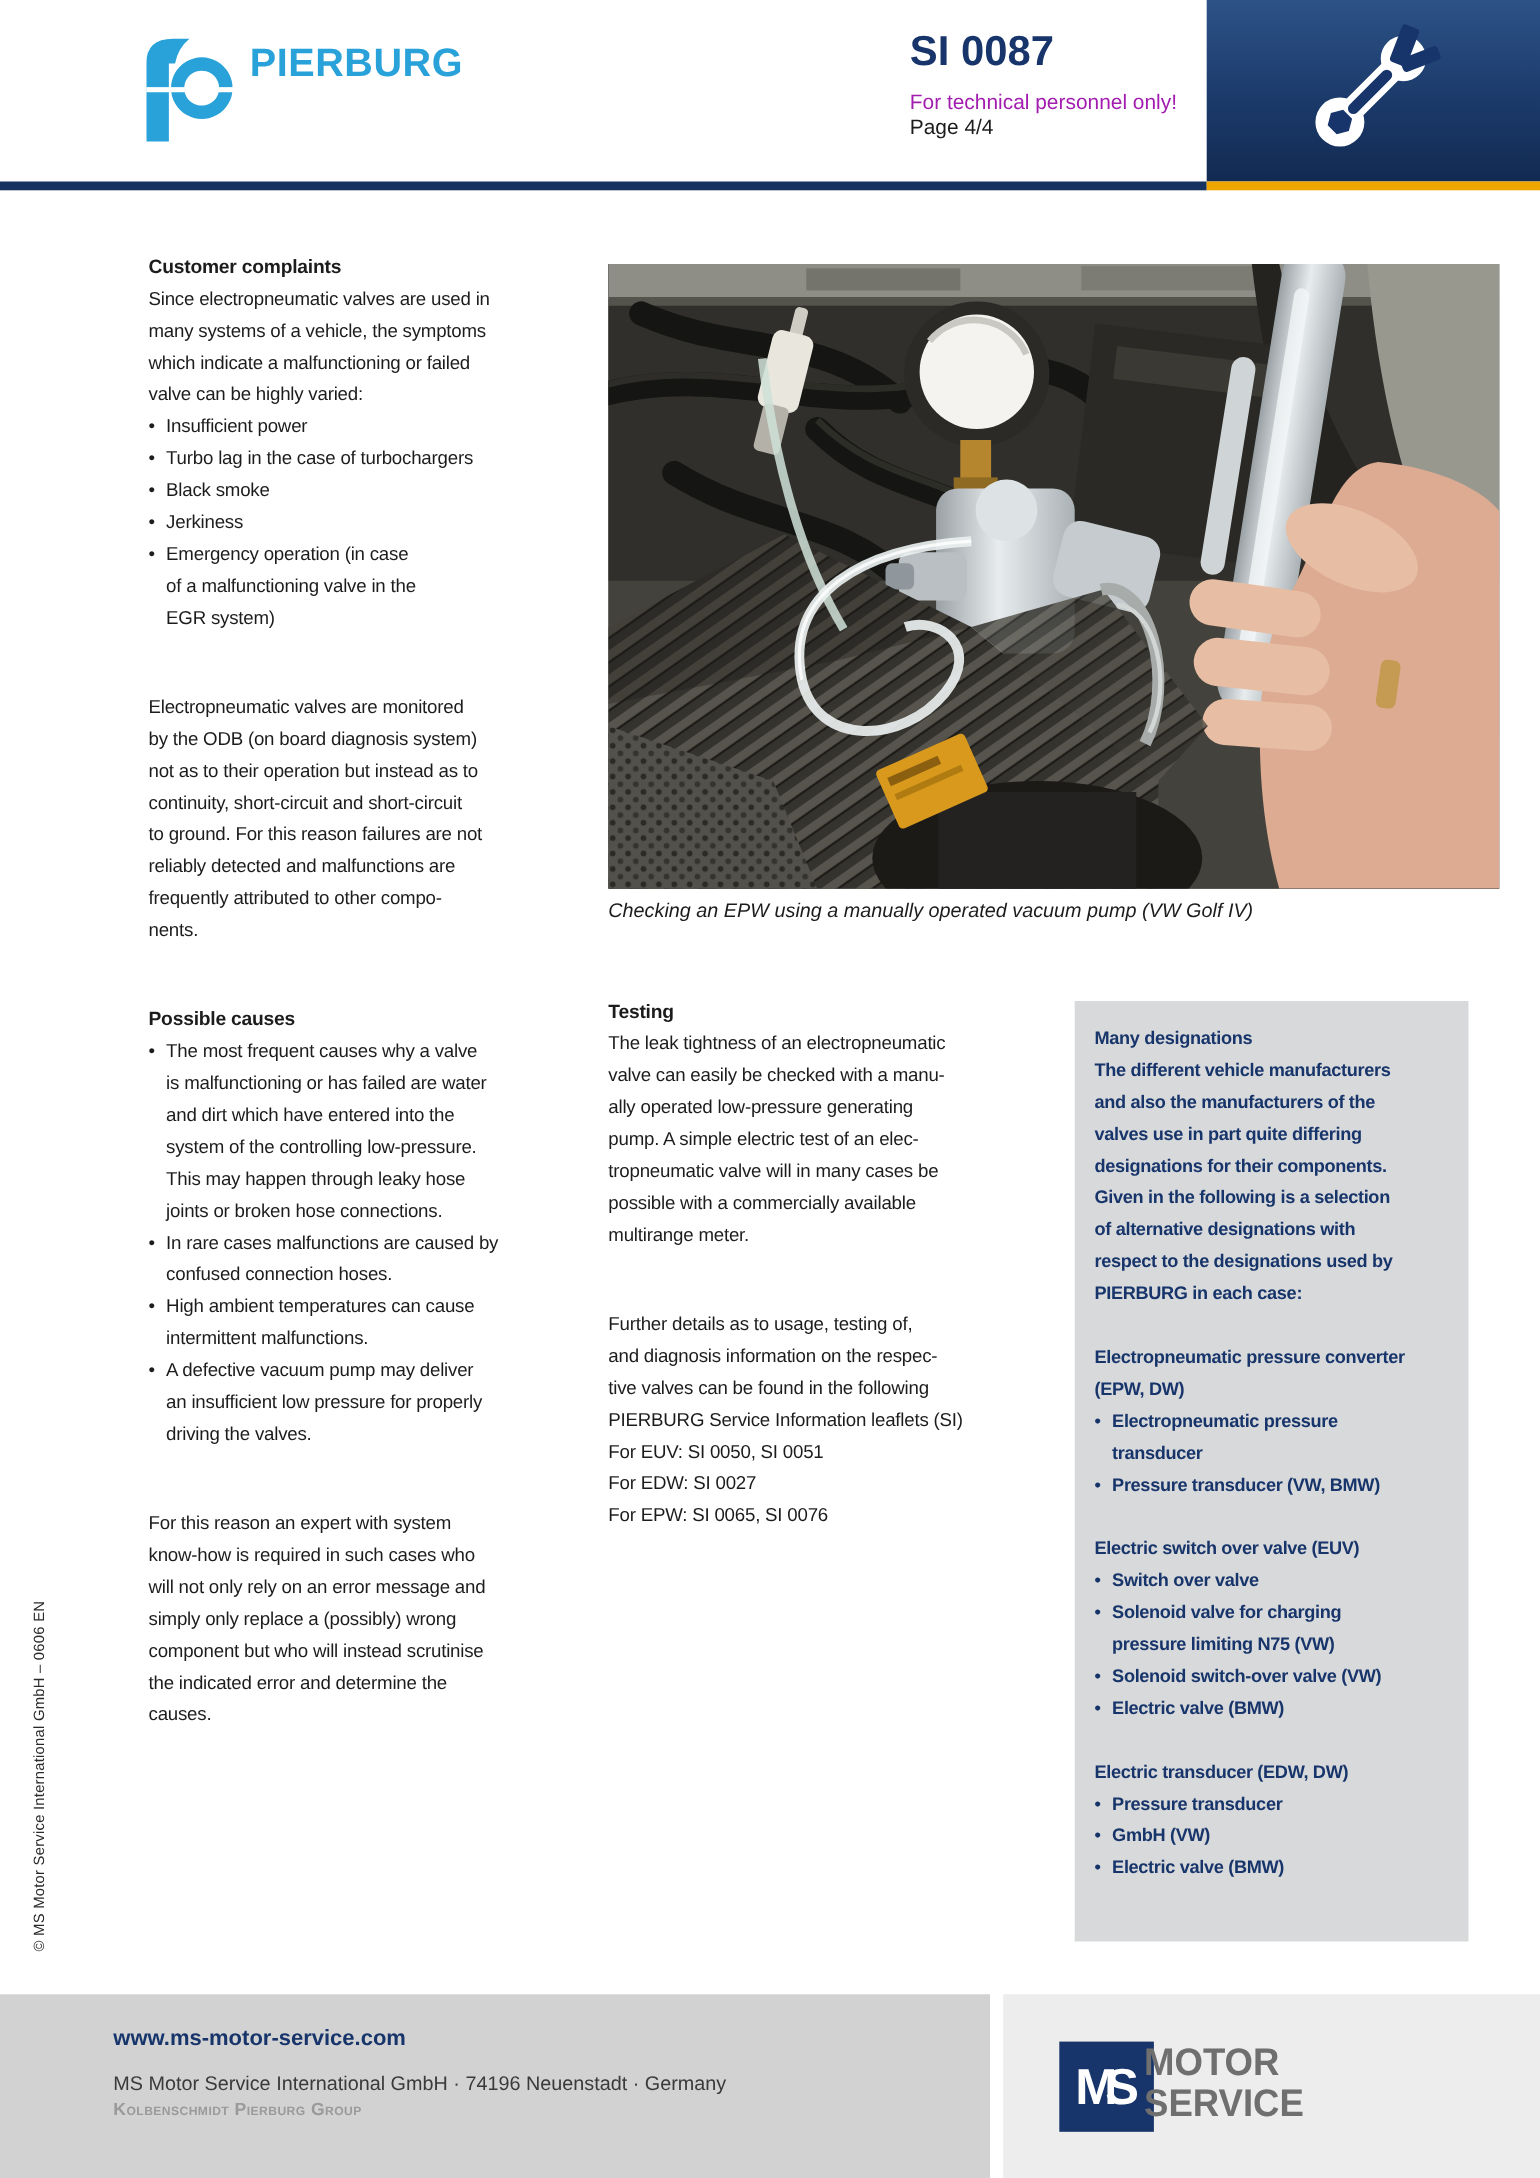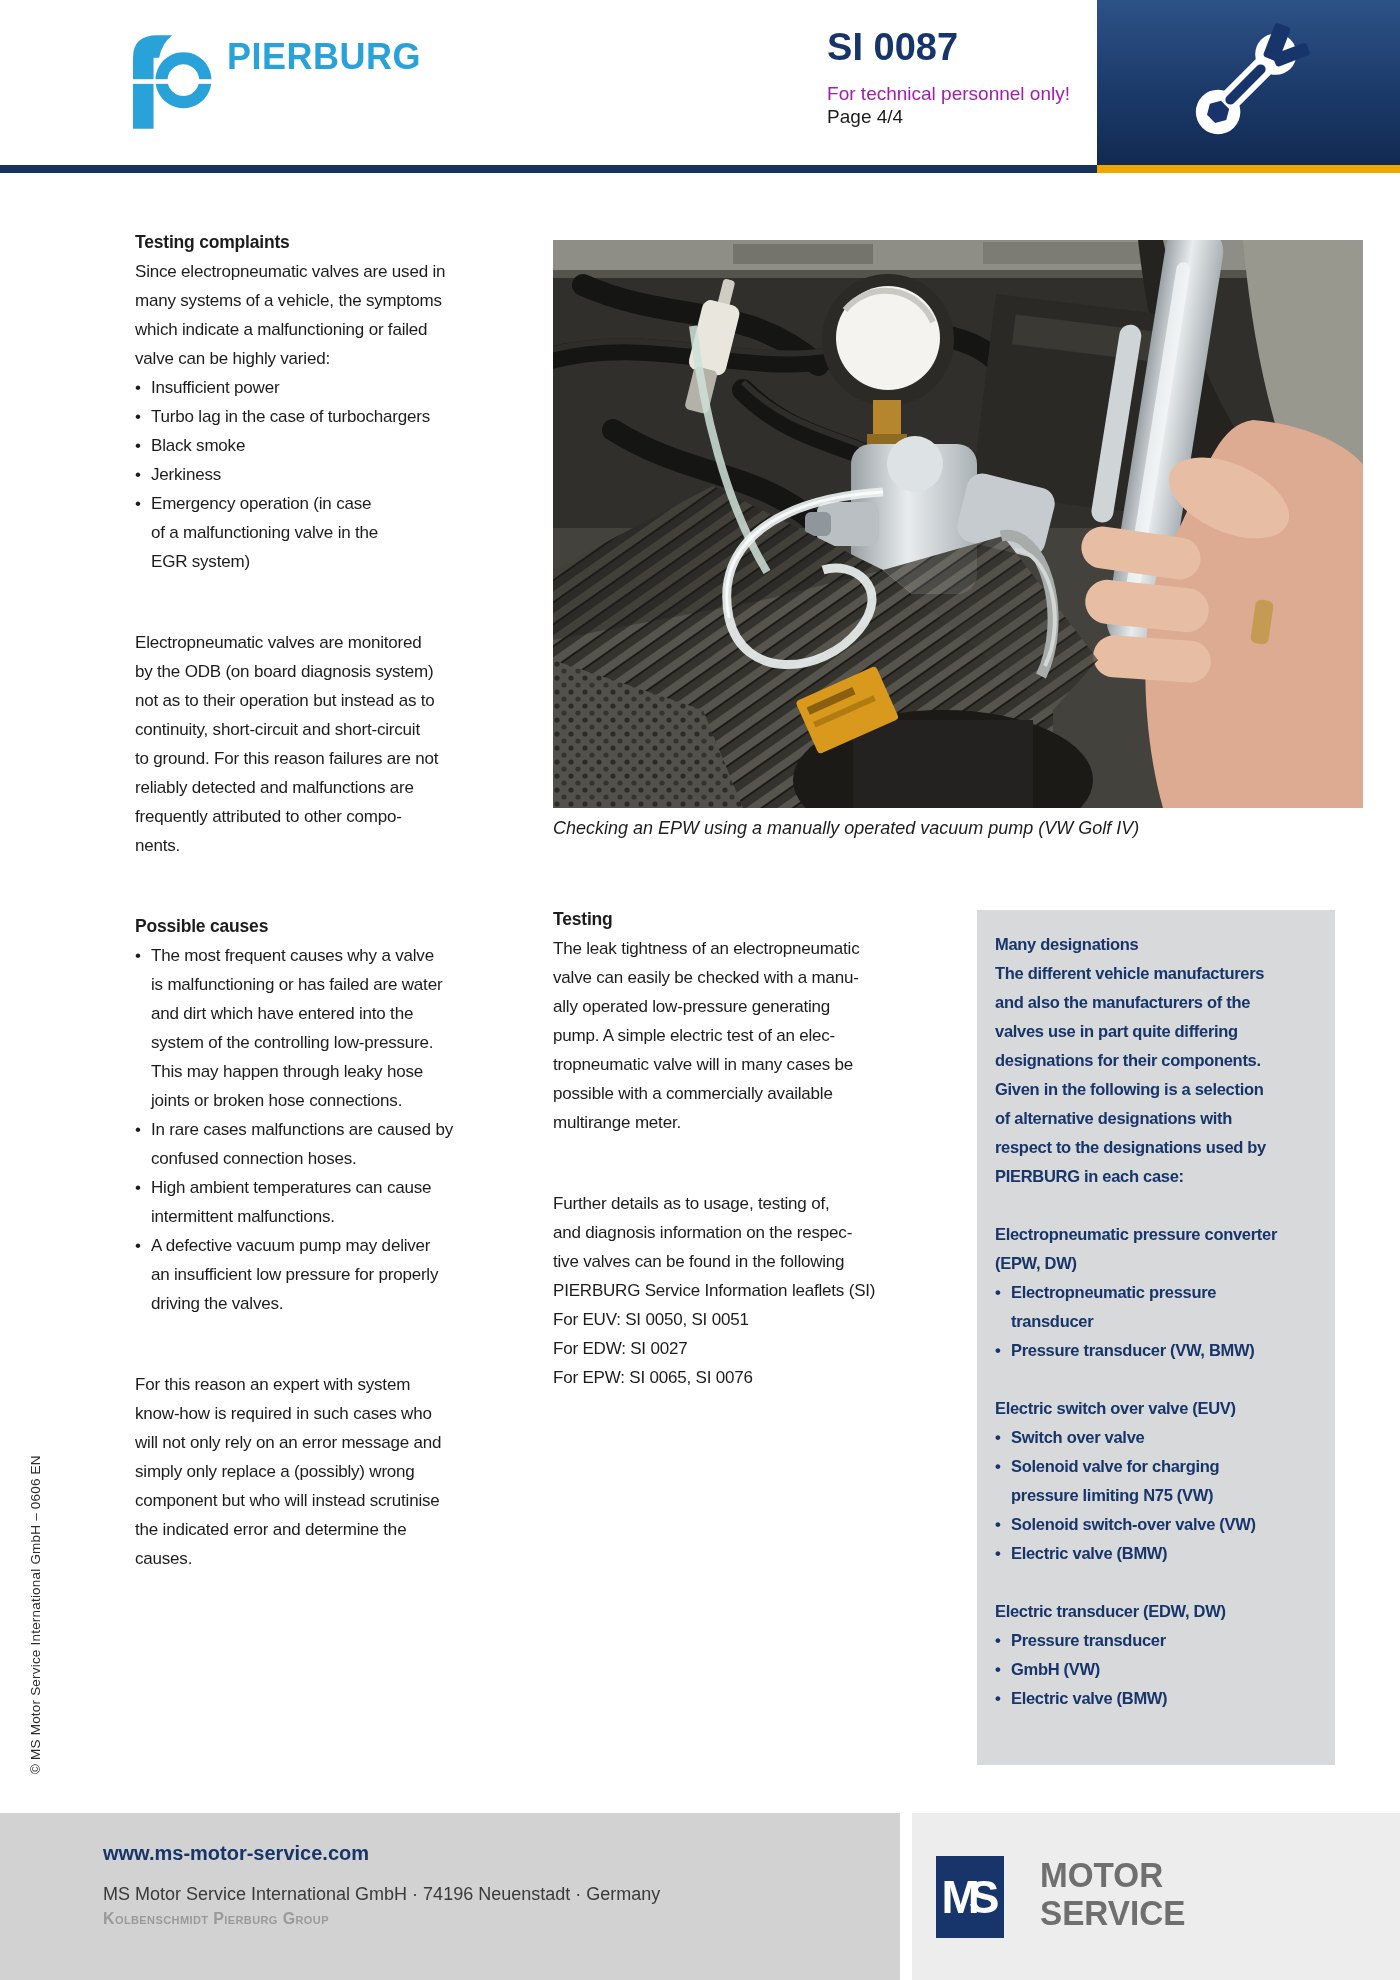--- a/index.html
+++ b/index.html
@@ -49,21 +49,21 @@
   .copyright{position:absolute;left:28px;top:1774px;transform:rotate(-90deg);transform-origin:0 0;
              font-size:13.5px;color:#2a2a2a;white-space:nowrap;letter-spacing:0.2px;}
 
   
   .footer-left{position:absolute;left:0;top:1813px;width:900px;height:167px;background:#d2d2d2;}
   .footer-right{position:absolute;left:912px;top:1813px;width:488px;height:167px;background:#ededed;}
   .website{position:absolute;left:103px;top:1842px;font-size:20px;font-weight:bold;color:#17356b;}
   .address{position:absolute;left:103px;top:1884px;font-size:18px;color:#3a3a3a;}
   .group-line{position:absolute;left:103px;top:1910px;font-size:16px;color:#9a9a9a;
               font-variant:small-caps;font-weight:bold;letter-spacing:0.4px;}
-  .ms-square{position:absolute;left:936px;top:1856px;width:68px;height:82px;background:#17356b;
+  .ms-square{position:absolute;left:963px;top:1856px;width:86px;height:82px;background:#17356b;
              color:#ffffff;display:flex;align-items:center;justify-content:center;
              font-weight:bold;font-size:46px;letter-spacing:-11px;padding-right:10px;box-sizing:border-box;}
   .ms-words{position:absolute;left:1040px;top:1856px;font-size:35px;line-height:38px;font-weight:bold;
             color:#6f6f6f;transform:scaleX(0.95);transform-origin:left top;letter-spacing:0px;}
 </style>
 </head>
 <body>
 
 <div class="page">
 
@@ -98,21 +98,21 @@
             <rect x="118" y="80" width="44" height="16" rx="4" transform="rotate(24 126 88)"></rect>
           </g>
         </g>
       </svg>
     </span>
   </div>
   <div class="rule-navy"></div>
   <div class="rule-orange"></div>
 
   <div class="col col-left">
-    <h3>Testing complaints</h3>
+    <h3>Customer complaints</h3>
     <p class="mb0">Since electropneumatic valves are used in
 many systems of a vehicle, the symptoms
 which indicate a malfunctioning or failed
 valve can be highly varied:</p>
     <ul class="plain mb2">
       <li>Insufficient power</li>
       <li>Turbo lag in the case of turbochargers</li>
       <li>Black smoke</li>
       <li>Jerkiness</li>
       <li>Emergency operation (in case

